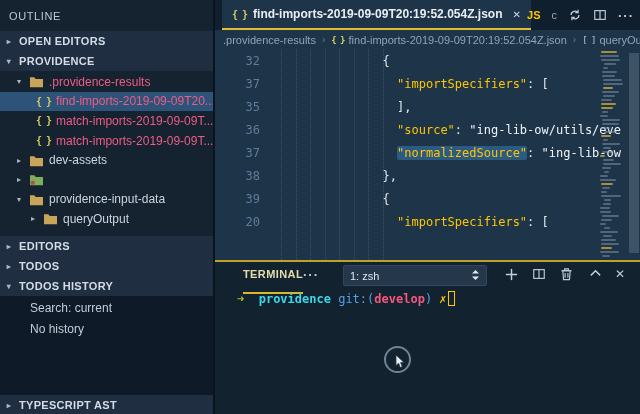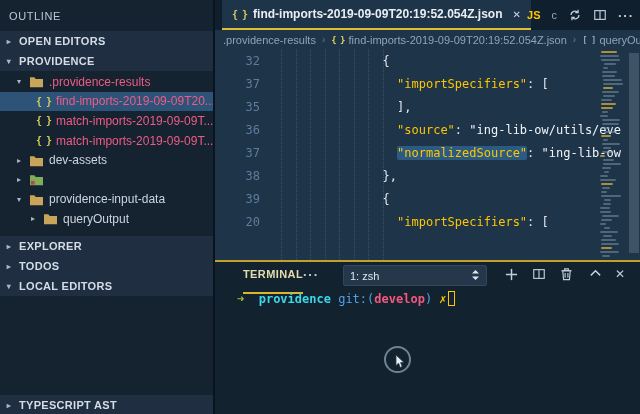--- a/index.html
+++ b/index.html
@@ -159,29 +159,33 @@
             <svg width="15" height="13" viewBox="0 0 16 14">
               <path d="M1 2.5 h4.6 l1.6 1.7 H15 v9 H1 z" fill="#c9a55a"></path>
             </svg>
           </span>
           <span>queryOutput</span>
         </div>
       </div>
 
     <div class="hdr" style="top:236px">
       <span class="twist">▸</span>
-      <span>EXPLORER</span>
+      <span>EDITORS</span>
     </div>
     <div class="hdr" style="top:256px">
       <span class="twist">▸</span>
       <span>TODOS</span>
     </div>
     <div class="hdr" style="top:276px">
       <span class="twist">▾</span>
-      <span>LOCAL EDITORS</span>
+      <span>TODOS HISTORY</span>
+    </div>
+    <div class="history">
+      <div>Search: current</div>
+      <div>No history</div>
     </div>
     <div class="hdr" style="top:395px">
       <span class="twist">▸</span>
       <span>TYPESCRIPT AST</span>
     </div>
   </aside>
 
   <div class="main">
 
     <div class="tabbar">

